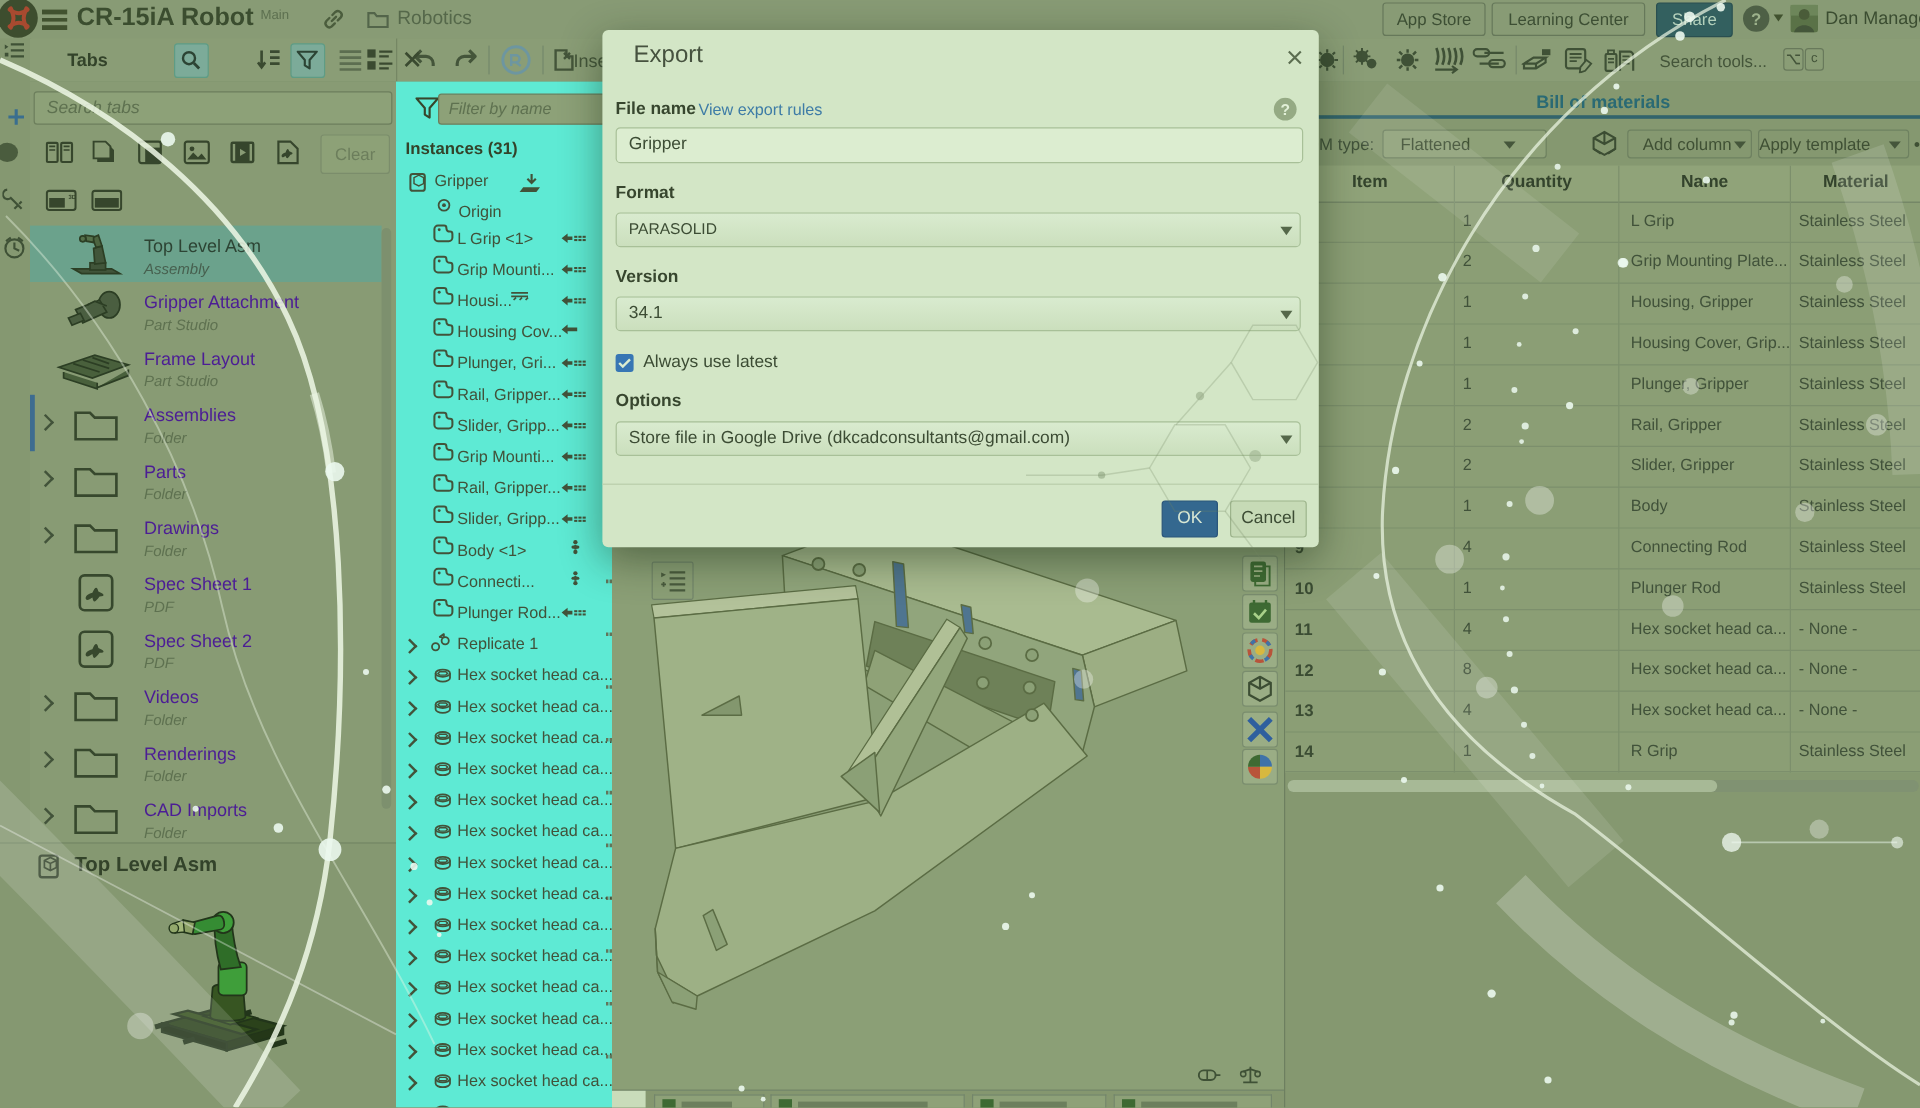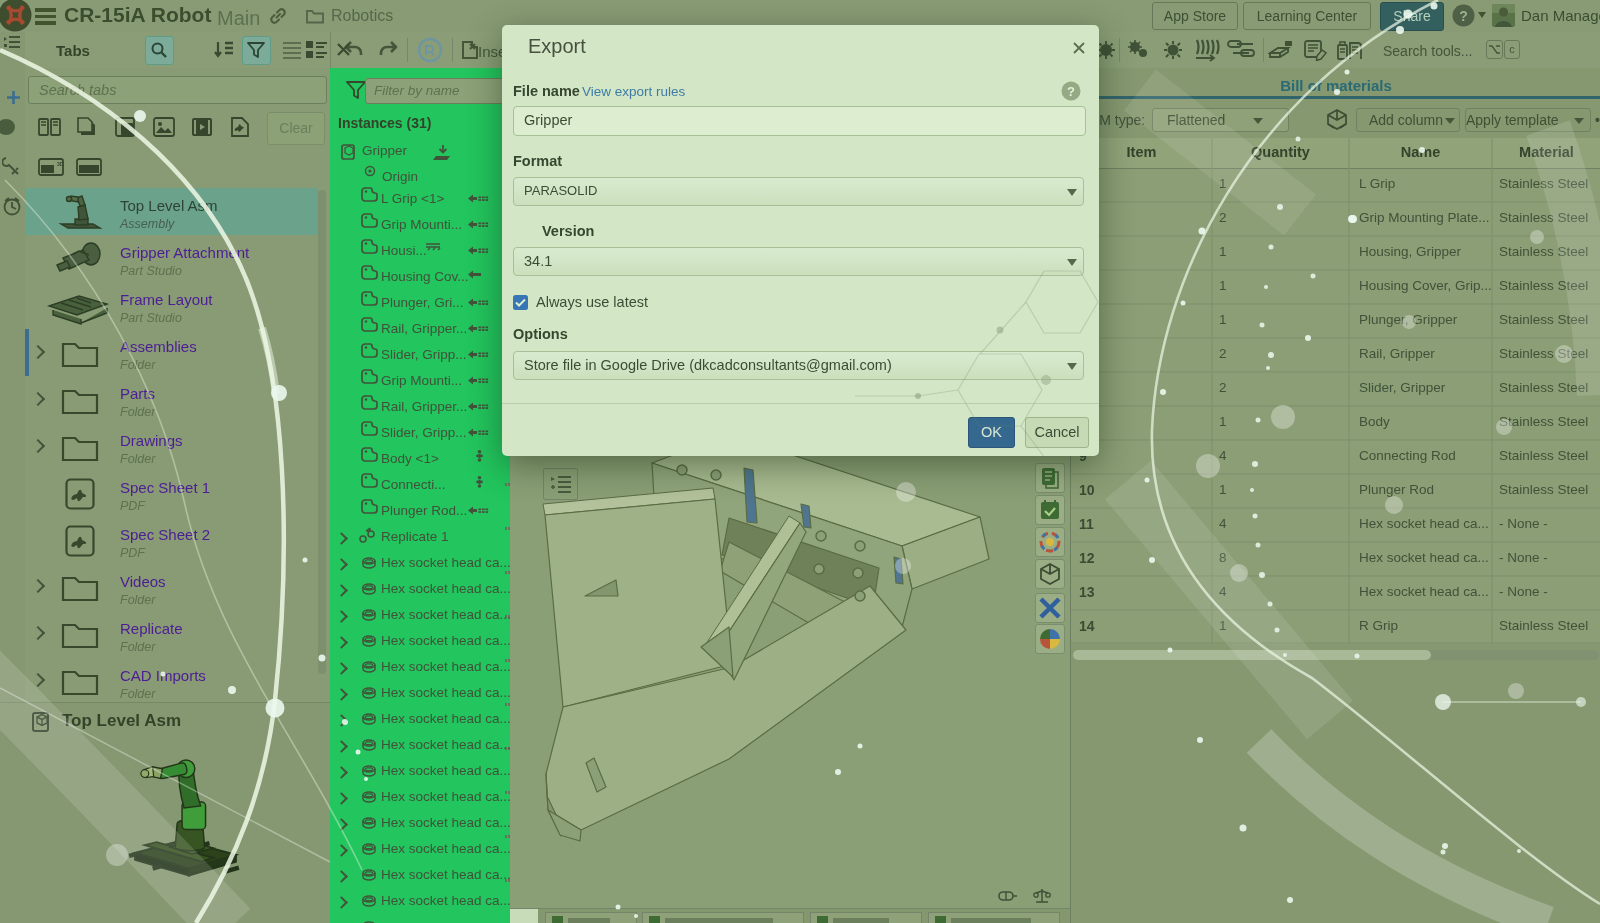--- a/index.html
+++ b/index.html
@@ -32,21 +32,21 @@
       <path d="M10,10 C 16,14 20,14 25,10" stroke="#a84a30" stroke-width="3.4" fill="none" stroke-linecap="round"></path>
       <path d="M10,24 C 16,20 20,20 25,24" stroke="#a84a30" stroke-width="3.4" fill="none" stroke-linecap="round"></path>
       <path d="M11,9 C 14,16 14,19 11,25" stroke="#a84a30" stroke-width="3.4" fill="none" stroke-linecap="round"></path>
       <path d="M24,9 C 21,16 21,19 24,25" stroke="#a84a30" stroke-width="3.4" fill="none" stroke-linecap="round"></path>
     </svg>
 
     <div class="abs" style="left:35px;top:8px;width:21px;height:3.5px;background:#41522f;"></div>
     <div class="abs" style="left:35px;top:14.5px;width:21px;height:3.5px;background:#41522f;"></div>
     <div class="abs" style="left:35px;top:21px;width:21px;height:3.5px;background:#41522f;"></div>
     <div class="abs b" style="left:64px;top:3px;font-size:21px;color:#3b4d2f;letter-spacing:0px;">CR-15iA Robot</div>
-    <div class="abs" style="left:217px;top:7px;font-size:20px;color:#5d7050;">Main</div>
+    <div class="abs" style="left:217px;top:7px;font-size:11px;color:#5d7050;">Main</div>
 
     <svg class="abs" style="left:268px;top:6px;" width="20" height="20" viewBox="0 0 20 20">
       <g stroke="#4b5d3d" stroke-width="2" fill="none" stroke-linecap="round">
         <path d="M8.5,11.5 L12,8"></path>
         <path d="M9,6.5 L11.5,4 a3.2,3.2 0 0 1 4.5,4.5 L13.5,11"></path>
         <path d="M11,13.5 L8.5,16 a3.2,3.2 0 0 1 -4.5,-4.5 L6.5,9"></path>
       </g>
     </svg>
 
     <svg class="abs" style="left:305px;top:6px;" width="20" height="20" viewBox="0 0 20 20">
@@ -322,21 +322,21 @@
     <div class="tt" style="left:95px;top:317px;">Parts</div>
     <div class="ts" style="left:95px;top:337px;">Folder</div>
     <div class="tt" style="left:95px;top:364px;">Drawings</div>
     <div class="ts" style="left:95px;top:384px;">Folder</div>
     <div class="tt" style="left:95px;top:411px;">Spec Sheet 1</div>
     <div class="ts" style="left:95px;top:431px;">PDF</div>
     <div class="tt" style="left:95px;top:458px;">Spec Sheet 2</div>
     <div class="ts" style="left:95px;top:478px;">PDF</div>
     <div class="tt" style="left:95px;top:505px;">Videos</div>
     <div class="ts" style="left:95px;top:525px;">Folder</div>
-    <div class="tt" style="left:95px;top:552px;">Replicate</div>
+    <div class="tt" style="left:95px;top:552px;">Renderings</div>
     <div class="ts" style="left:95px;top:572px;">Folder</div>
     <div class="tt" style="left:95px;top:599px;">CAD Imports</div>
     <div class="ts" style="left:95px;top:619px;">Folder</div>
 
     <div class="abs" style="left:293px;top:122px;width:8px;height:484px;background:#7d906e;border-radius:4px;"></div>
   </div>
 
   <div class="abs" id="preview" style="left:0;top:702px;width:330px;height:221px;background:#859871;border-right:1px solid #758764;border-top:1px solid #758764;">
     <svg class="abs" style="left:30px;top:7px;" width="24" height="24" viewBox="0 0 24 24">
       <rect x="3" y="3" width="15" height="18" rx="2" fill="none" stroke="#33432a" stroke-width="2"></rect>
@@ -365,21 +365,21 @@
       <circle cx="64" cy="14" r="9" fill="#3f9e3a" stroke="#22351a" stroke-width="1.5"></circle>
 
       <path d="M60,8 l-22,6 c-5,2 -4,10 2,10 l22,-4 c5,-1 3,-12 -2,-12 z" fill="#358c33" stroke="#22351a" stroke-width="1.5"></path>
 
       <path d="M40,14 l-10,-2 l-1,10 l9,2 z" fill="#8ba065" stroke="#22351a" stroke-width="1.4"></path>
       <path d="M30,12 l-9,3 l2,8 l8,-1 z" fill="#a3b87a" stroke="#22351a" stroke-width="1.2"></path>
       <circle cx="22" cy="19" r="4" fill="#93a96c" stroke="#22351a" stroke-width="1.2"></circle>
     </svg>
   </div>
 
-  <div class="abs" id="instpanel" style="left:330px;top:68px;width:180px;height:855px;background:#22c55e;border-right:5px solid #a21caf;">
+  <div class="abs" id="instpanel" style="left:330px;top:68px;width:180px;height:855px;background:#5eead4;border-right:5px solid #a21caf;">
     <svg class="abs" style="left:16px;top:13px;" width="20" height="19" viewBox="0 0 20 19">
       <path d="M1,1 h18 l-7,8 v8 l-4,-2.5 v-5.5 z" fill="none" stroke="#36462c" stroke-width="1.8" stroke-linejoin="round"></path>
     </svg>
     <div class="abs" style="left:35px;top:10px;width:138px;height:24px;border:1px solid #6c7e5c;border-radius:3px;background:#8da178;">
       <span class="it" style="position:absolute;left:8px;top:4px;font-size:13.5px;color:#5e7150;">Filter by name</span>
     </div>
     <div class="abs b" style="left:8px;top:47px;font-size:14px;color:#33432a;">Instances (31)</div>
     <svg class="abs" style="left:0;top:0;" width="180" height="855" viewBox="0 0 180 855">
       <defs>
         <g id="part">
@@ -747,21 +747,21 @@
       <text x="10" y="14.5" font-size="13" font-weight="bold" fill="#e2f0d8" text-anchor="middle" font-family="Liberation Sans">?</text>
     </svg>
     <div class="abs" style="left:11px;top:81px;width:571px;height:28px;background:#dcedd0;border:1px solid #a8c098;border-radius:4px;">
       <span style="position:absolute;left:10px;top:5px;font-size:14.5px;color:#3c4c34;">Gripper</span>
     </div>
     <div class="mlabel" style="left:11px;top:128px;">Format</div>
     <div class="mdrop" style="left:11px;top:152px;">
       <span style="position:absolute;left:10px;top:5px;font-size:13px;color:#3c4c34;">PARASOLID</span>
       <span class="mcaret" style="left:553px;top:11px;"></span>
     </div>
-    <div class="mlabel" style="left:11px;top:198px;margin-left:29px;">Version</div>
+    <div class="mlabel" style="left:11px;top:198px;">Version</div>
     <div class="mdrop" style="left:11px;top:222px;">
       <span style="position:absolute;left:10px;top:5px;font-size:14.5px;color:#3c4c34;">34.1</span>
       <span class="mcaret" style="left:553px;top:11px;"></span>
     </div>
     <div class="abs" style="left:11px;top:270px;width:15px;height:15px;background:#3776b4;border-radius:2.5px;">
       <svg style="position:absolute;left:2px;top:3px;" width="11" height="9" viewBox="0 0 11 9">
           <path d="M1,4.5 l3,3 l6,-6" stroke="#dcedd0" stroke-width="2" fill="none"></path>
         </svg>
     </div>
     <div class="abs" style="left:34px;top:269px;font-size:14.5px;color:#3c4c34;">Always use latest</div>

